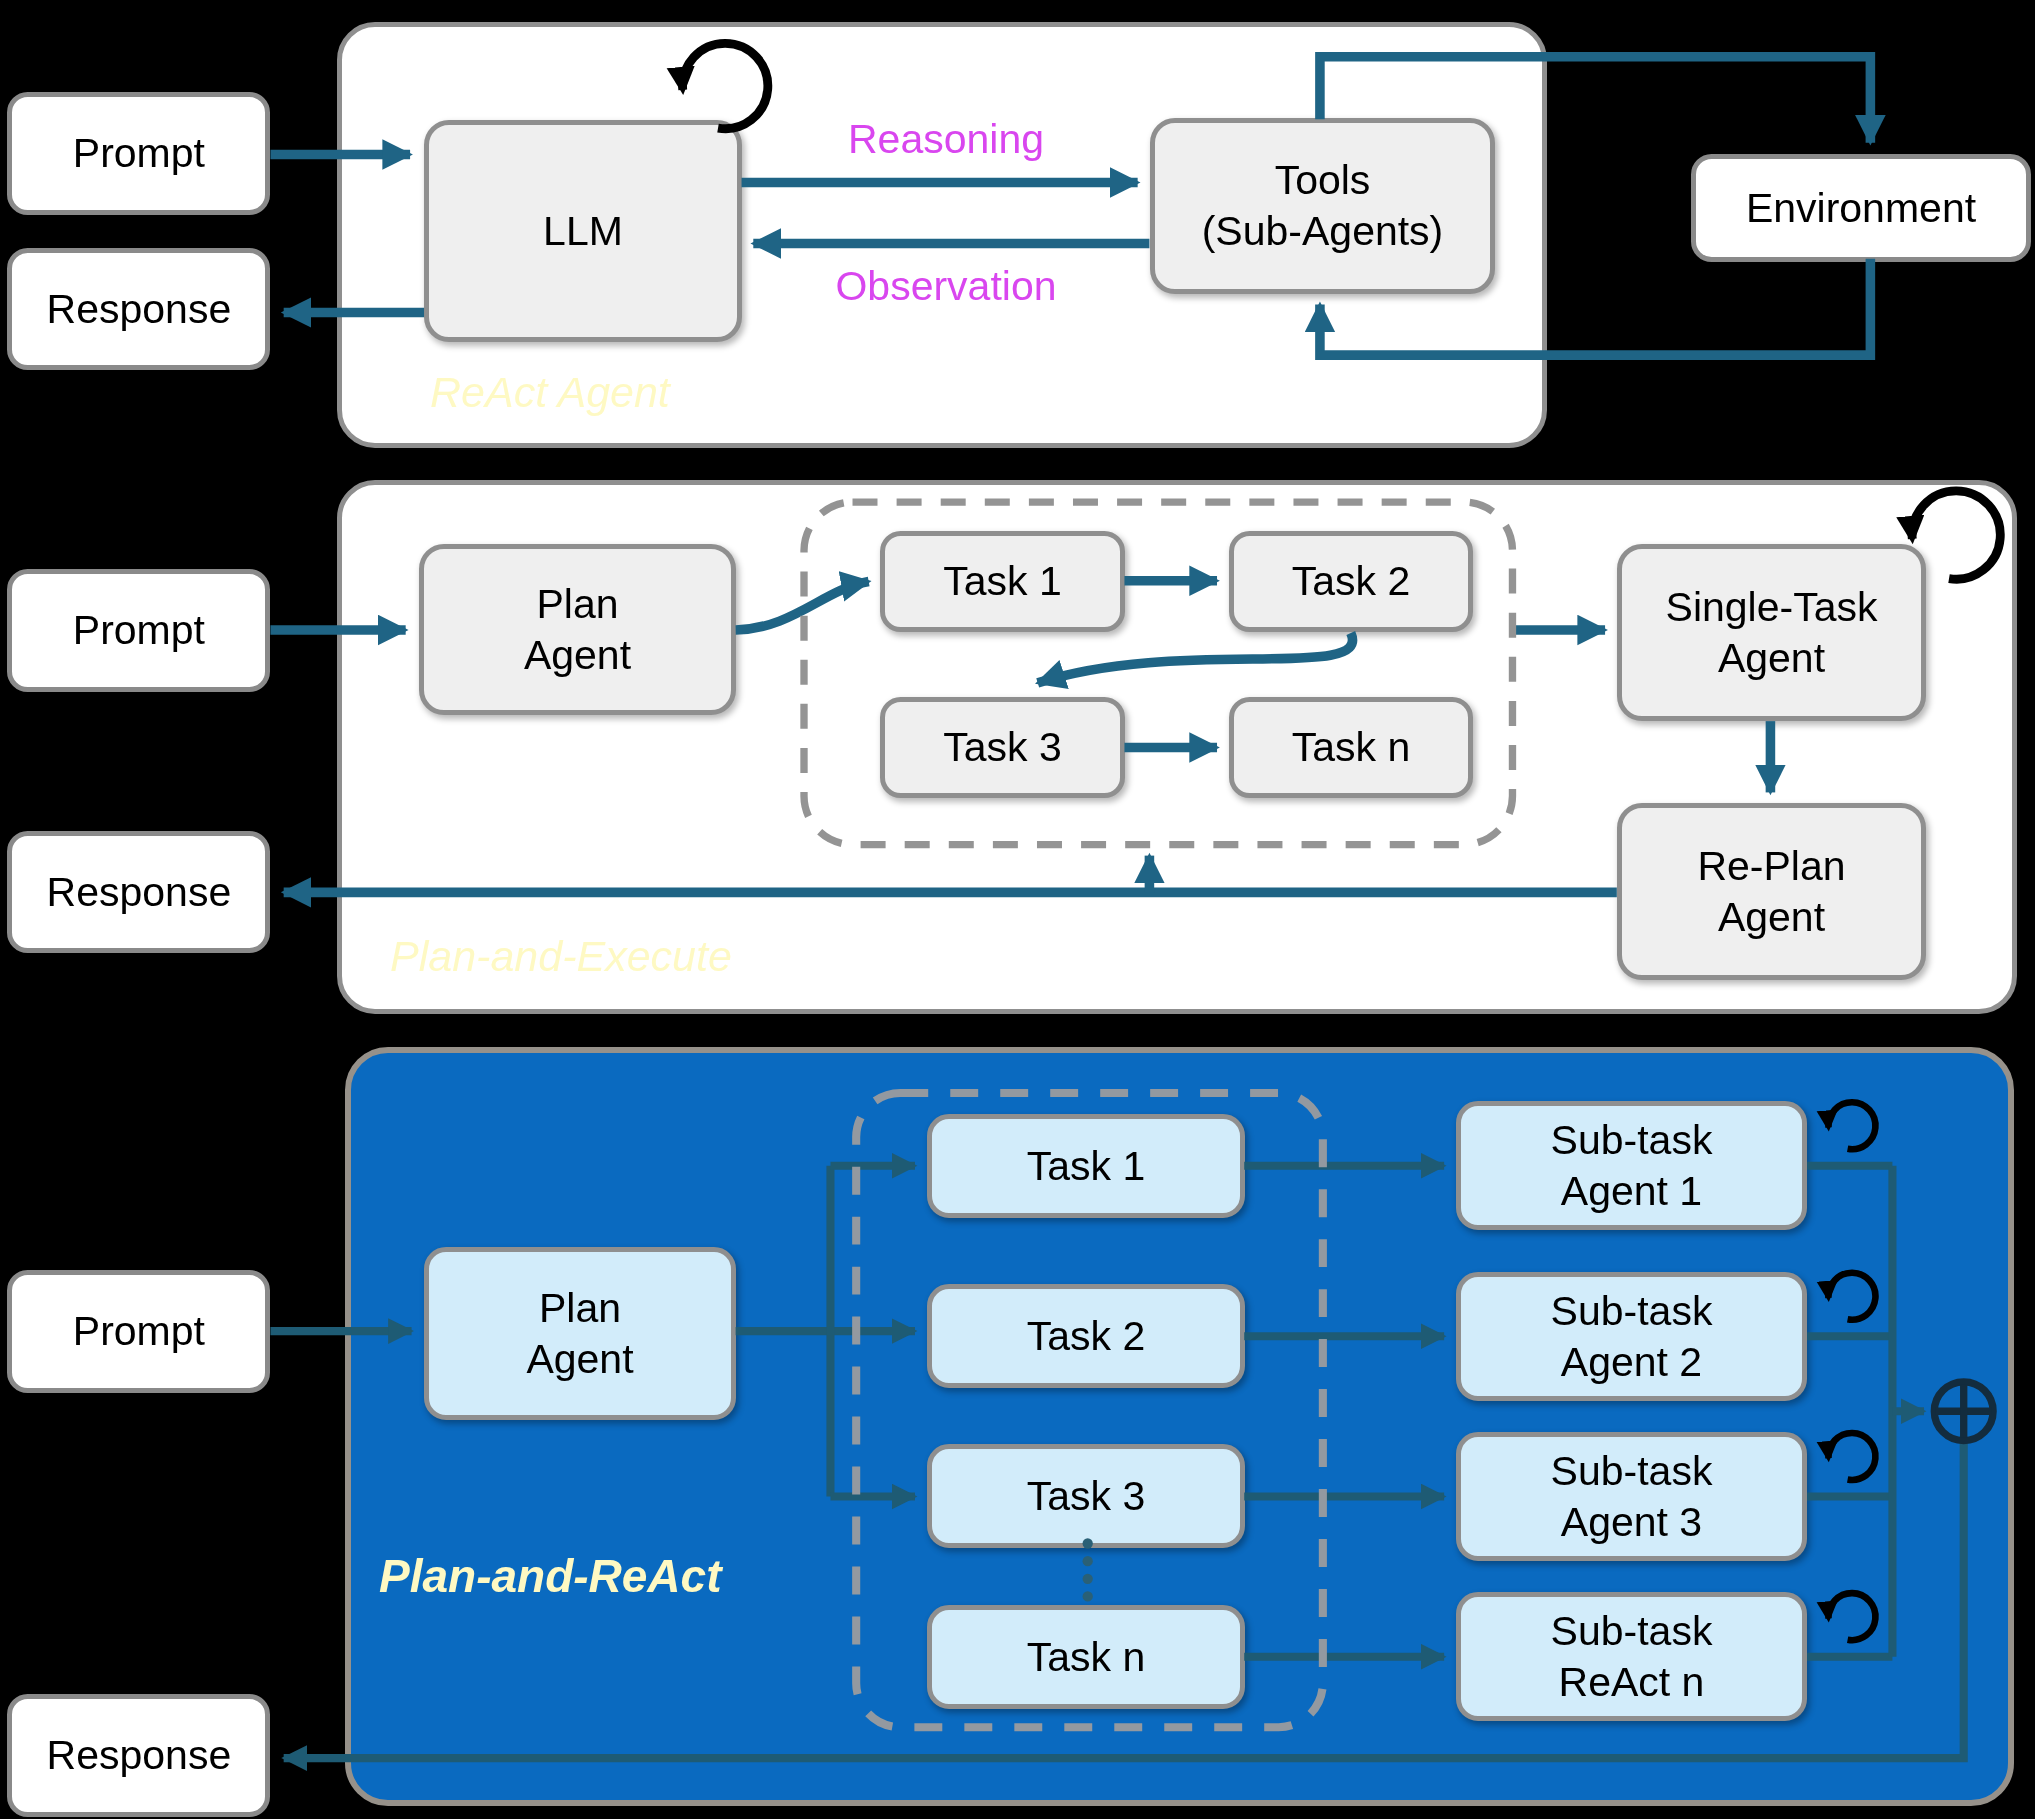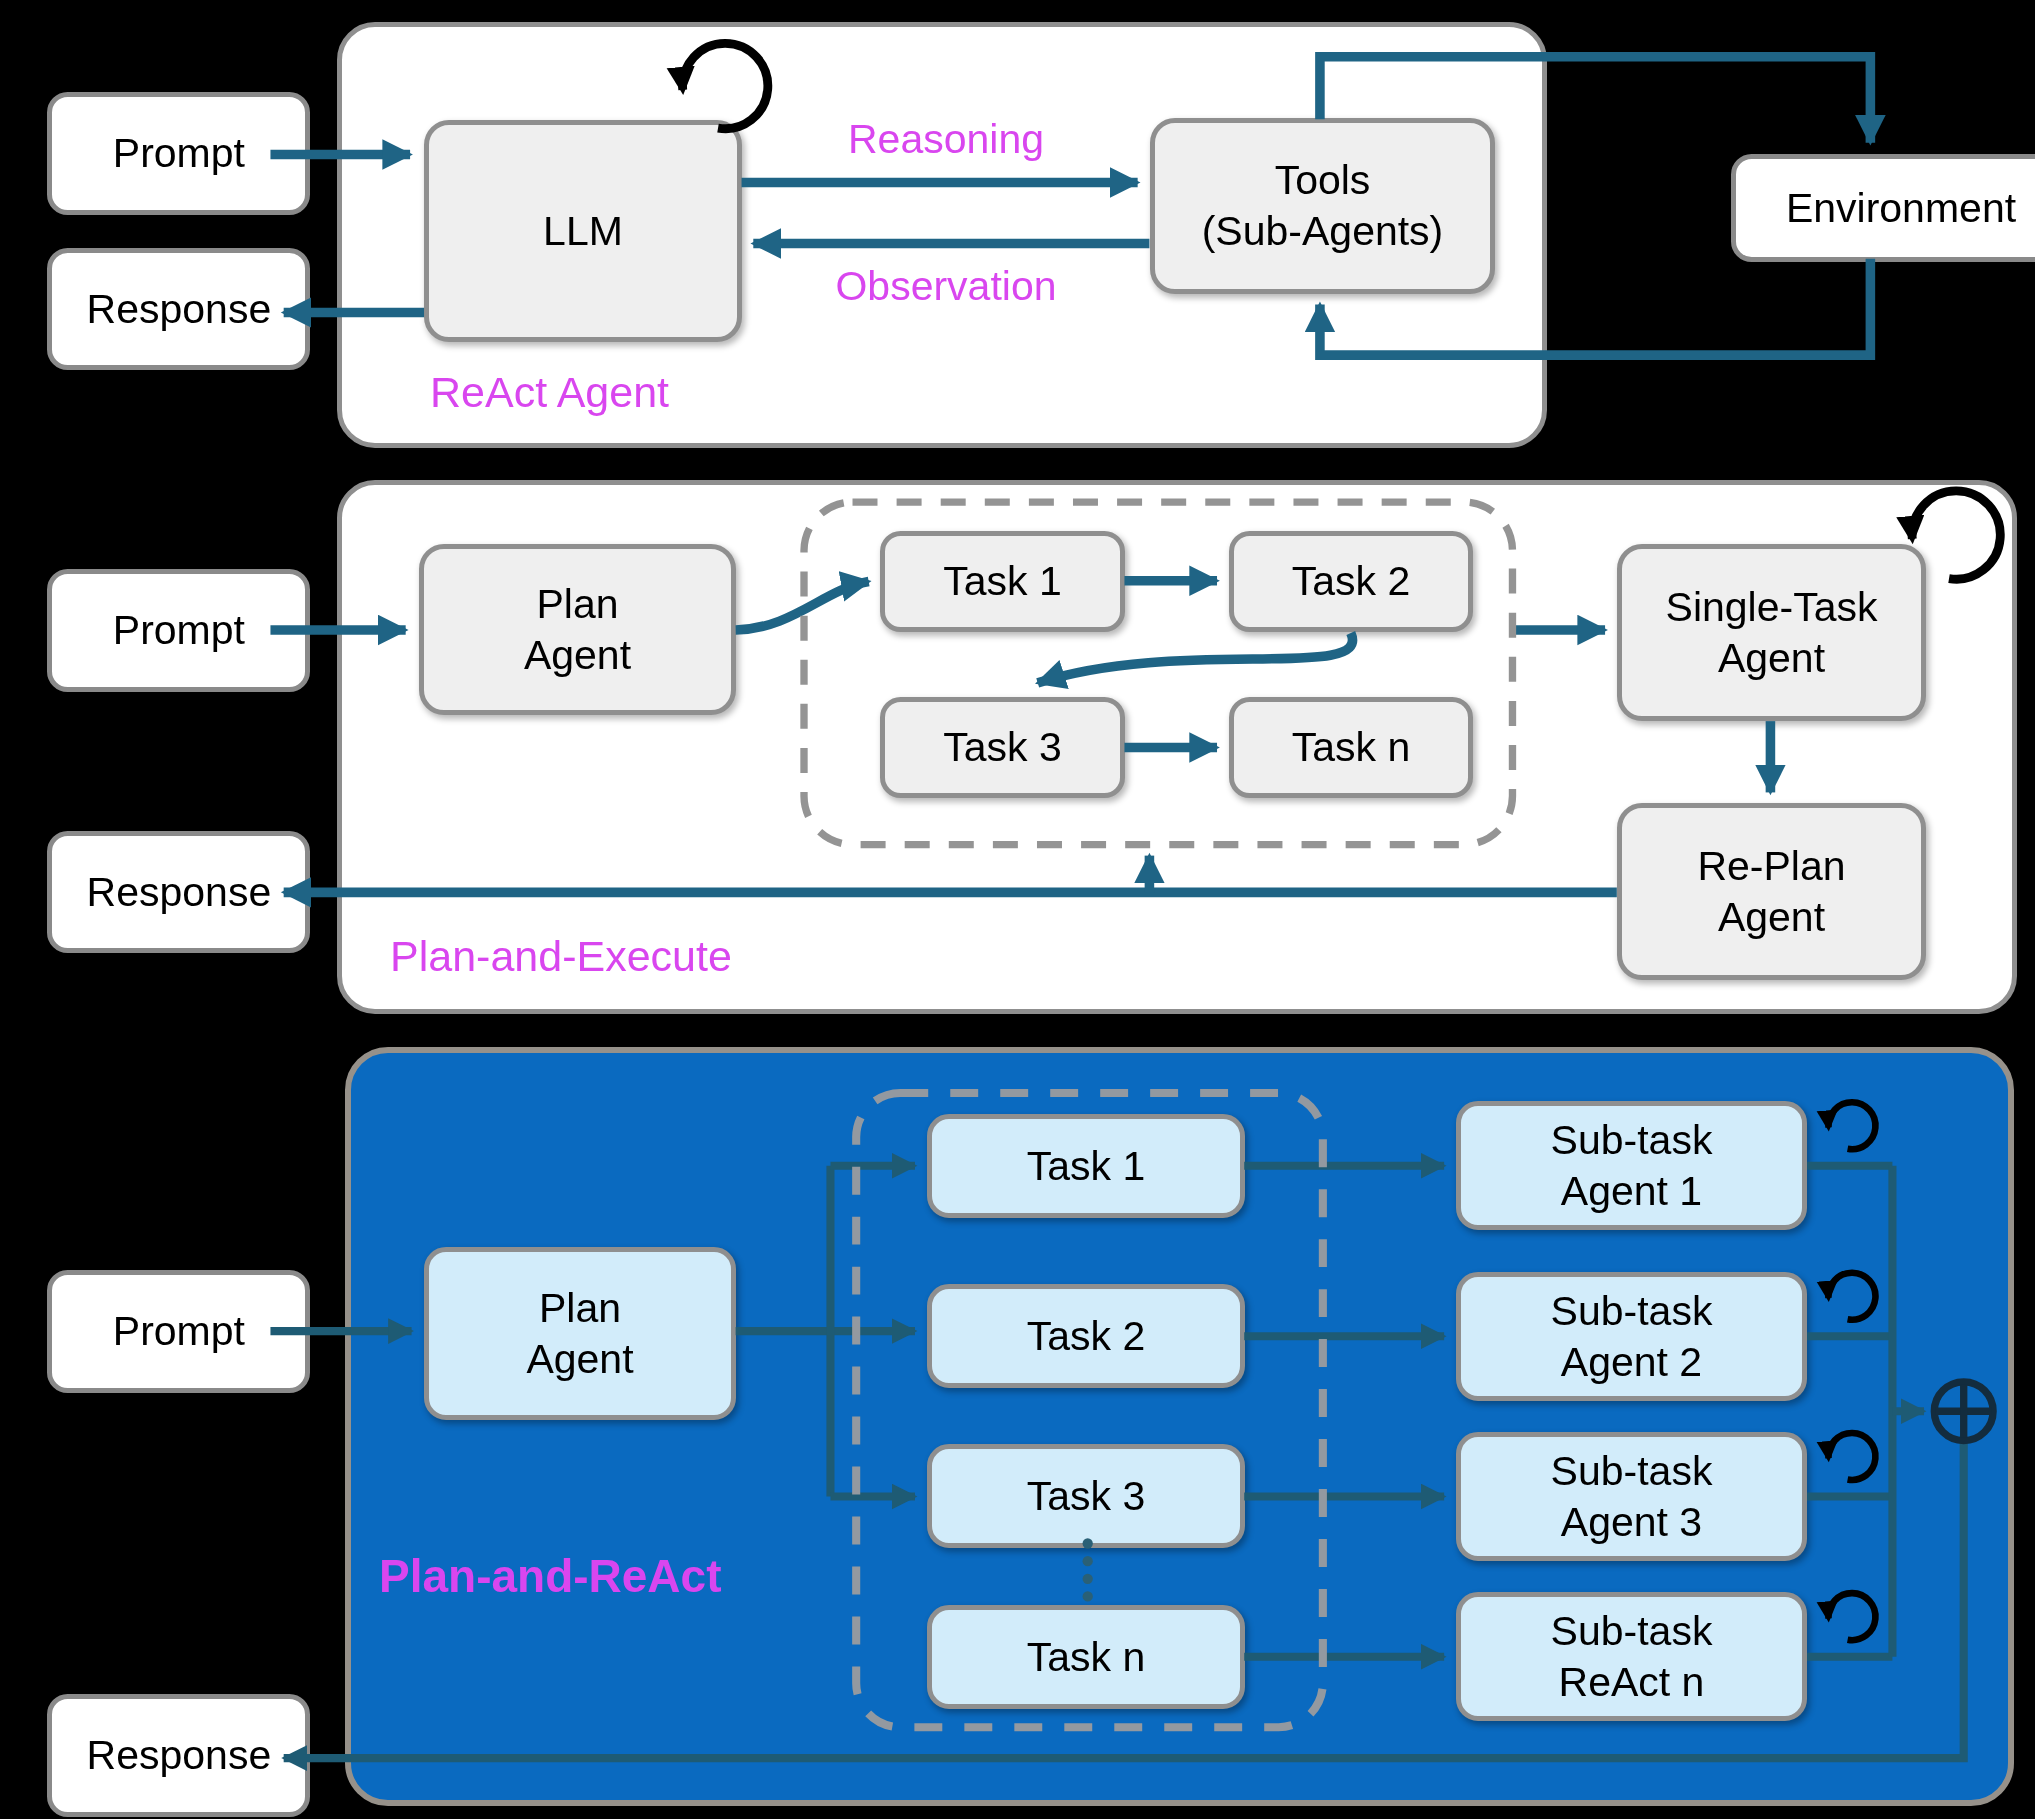--- a/index.html
+++ b/index.html
@@ -39,41 +39,41 @@
     text-align: center;
     color: #000000;
     font-size: 41px;
     line-height: 1.24;
     z-index: 2;
   }
   .box.white {
     background: #ffffff;
     border: 5.9px solid #8a8a8a;
     border-radius: 20.6px;
-    margin-left: 40px;
   }
   .box.gray {
     background: #efefef;
     border: 5.9px solid #8f8f8f;
     border-radius: 25px;
     box-shadow: 2.9px 3.7px 5.9px rgba(0,0,0,0.28);
   }
   .box.lblue {
     background: #d2ecfa;
     border: 5.1px solid #8f8f8f;
     border-radius: 22px;
     box-shadow: 2.9px 3.7px 5.9px rgba(0,0,0,0.30);
   }
   .rad-lg { border-radius: 34px; align-items: center; }
   .title {
     position: absolute;
     font-size: 43px;
-    color: #d946ef;
+    color: #fef9c3;
     z-index: 2;
     white-space: nowrap;
+    font-style: italic;
   }
   .title.bold {
     font-weight: 700;
     font-size: 46px;
   }
   .flow-label {
     position: absolute;
     font-size: 41px;
     color: #d946ef;
     text-align: center;

